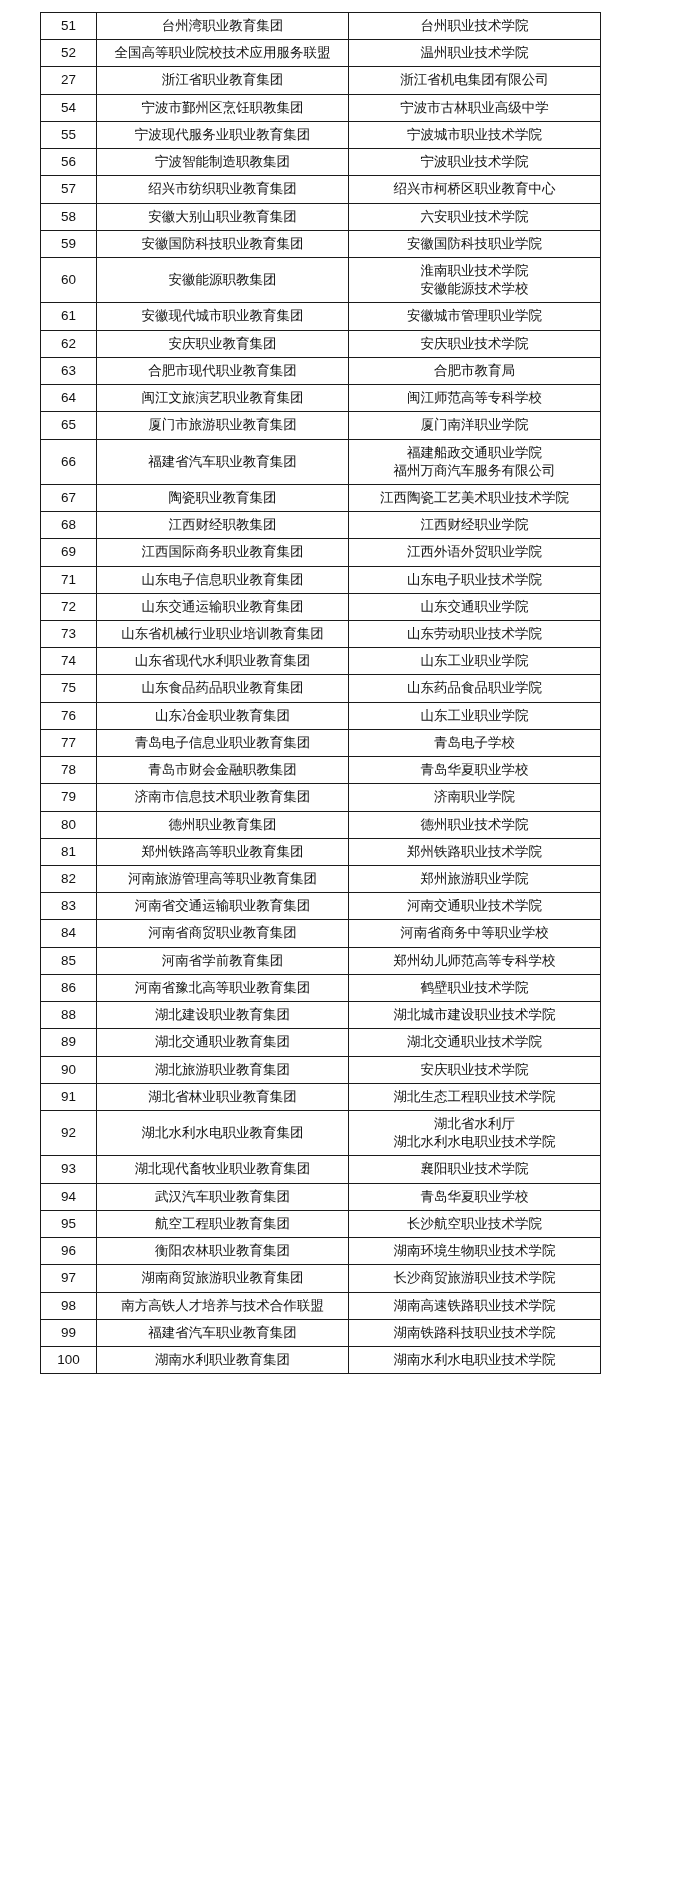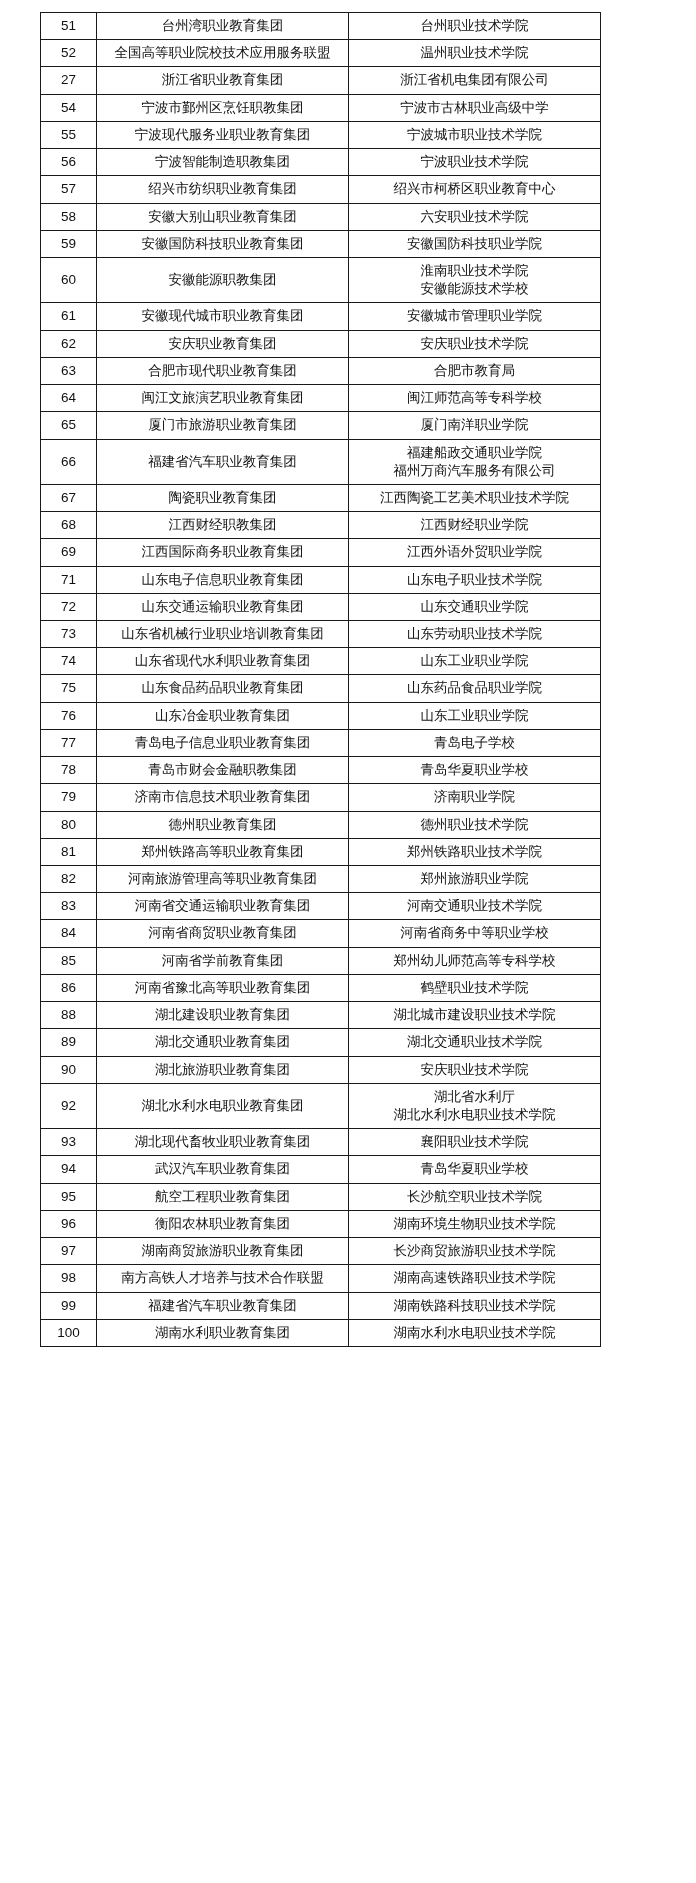--- a/index.html
+++ b/index.html
@@ -237,20 +237,25 @@
           <td class="idx">89</td>
           <td class="grp">湖北交通职业教育集团</td>
           <td class="unt">湖北交通职业技术学院</td>
         </tr>
         <tr>
           <td class="idx">90</td>
           <td class="grp">湖北旅游职业教育集团</td>
           <td class="unt">安庆职业技术学院</td>
         </tr>
         <tr>
+          <td class="idx">91</td>
+          <td class="grp">湖北省林业职业教育集团</td>
+          <td class="unt">湖北生态工程职业技术学院</td>
+        </tr>
+        <tr>
           <td class="idx">92</td>
           <td class="grp">湖北水利水电职业教育集团</td>
           <td class="unt">湖北省水利厅
 湖北水利水电职业技术学院</td>
         </tr>
         <tr>
           <td class="idx">93</td>
           <td class="grp">湖北现代畜牧业职业教育集团</td>
           <td class="unt">襄阳职业技术学院</td>
         </tr>

